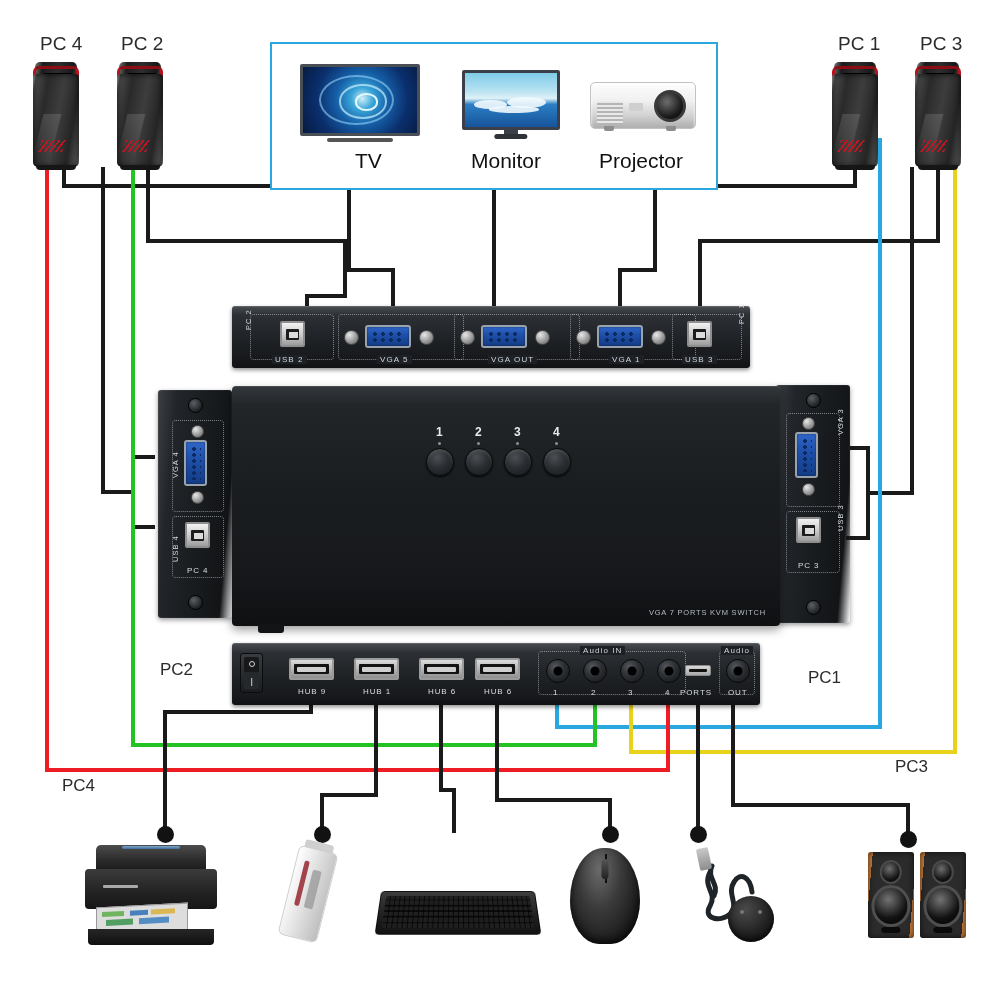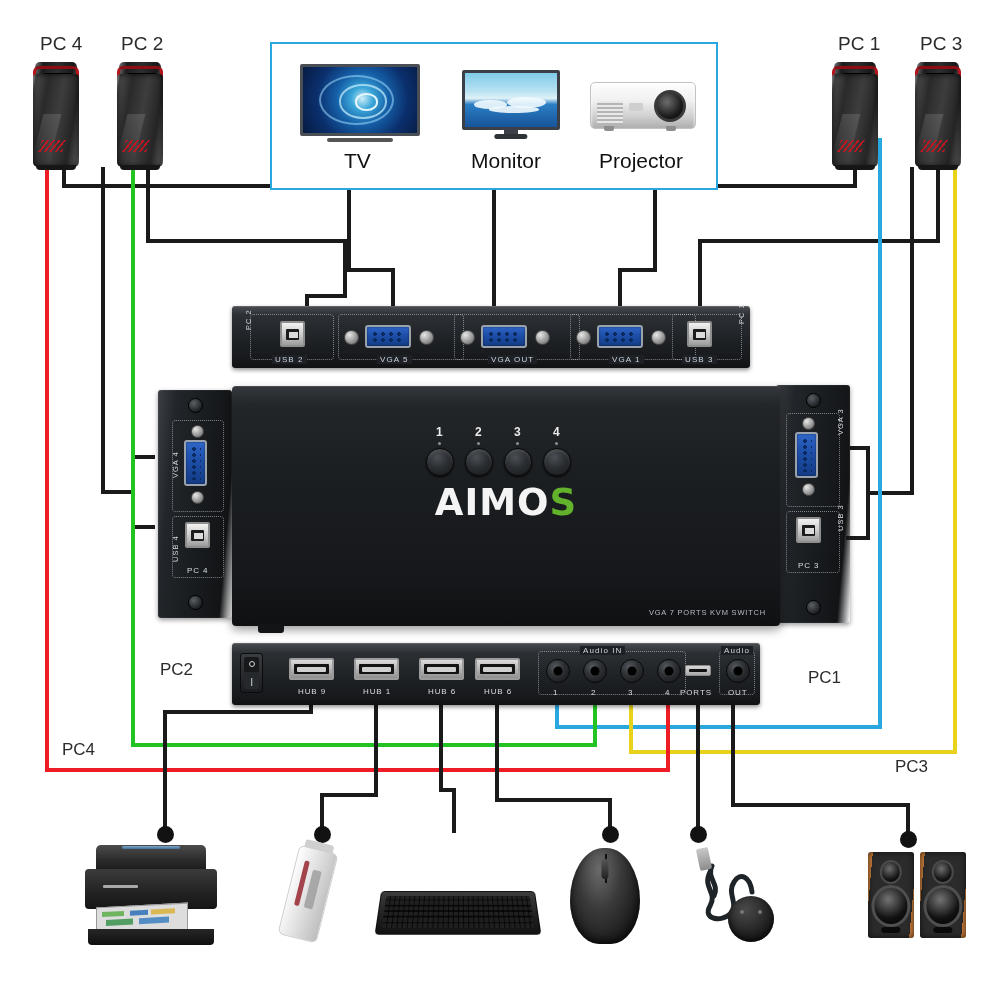--- a/index.html
+++ b/index.html
@@ -287,21 +287,21 @@
 
   <div id="display-box">
     <div class="tv" style="left:28px;top:20px;width:120px;height:72px;">
       <div class="scr">
         <div class="swirl" style="left:14%;top:12%;width:62%;height:70%;"></div>
         <div class="swirl" style="left:32%;top:26%;width:38%;height:46%;border-color:rgba(200,240,255,.7);"></div>
         <div class="swirl" style="left:46%;top:40%;width:16%;height:20%;border-color:rgba(235,250,255,.95);"></div>
       </div>
       <div class="foot"></div>
     </div>
-    <div class="dev-cap" style="left:72px;top:105px;">TV</div>
+    <div class="dev-cap" style="left:83px;top:105px;">TV</div>
 
     <div class="mon" style="left:190px;top:26px;width:98px;height:60px;">
       <div class="scr">
         <div class="cloud" style="left:10%;top:50%;width:36%;height:16%;"></div>
         <div class="cloud" style="left:46%;top:44%;width:42%;height:20%;"></div>
         <div class="cloud" style="left:26%;top:62%;width:54%;height:12%;"></div>
       </div>
       <div class="neck"></div>
         <div class="stand"></div>
     </div>
@@ -412,23 +412,20 @@
     <div class="btn-k" style="left:233px;top:62px;"></div>
 
     <div class="btn-num" style="left:282px;top:39px;">3</div>
     <div class="btn-led" style="left:284px;top:56px;"></div>
     <div class="btn-k" style="left:272px;top:62px;"></div>
 
     <div class="btn-num" style="left:321px;top:39px;">4</div>
     <div class="btn-led" style="left:323px;top:56px;"></div>
     <div class="btn-k" style="left:311px;top:62px;"></div>
 
-    <div id="aimos">
-      <span class="w">AIMO</span><span class="g">S</span>
-    </div>
     <div id="model">VGA 7 PORTS KVM SWITCH</div>
   </div>
   <div id="kvm-tab"></div>
 
   <div id="bot-panel">
     <div id="pwr-sw">
       <div class="rock"></div>
         <div class="o"></div>
         <div class="i"></div>
     </div>
@@ -484,21 +481,21 @@
     <div class="grp" style="left:487px;top:8px;width:36px;height:44px;"></div>
     <div class="grp-lab" style="left:489px;top:3px;">Audio</div>
     <div class="jack" style="left:494px;top:16px;">
         <div class="hole"></div>
       </div>
     <div class="port-lab" style="left:496px;top:45px;">OUT</div>
   </div>
 
   <div class="lbl-sm" style="left:160px;top:660px;">PC2</div>
   <div class="lbl-sm" style="left:808px;top:668px;">PC1</div>
-  <div class="lbl-sm" style="left:62px;top:740px;">PC4</div>
+  <div class="lbl-sm" style="left:62px;top:776px;">PC4</div>
   <div class="lbl-sm" style="left:895px;top:757px;">PC3</div>
 
   <div class="plug" style="left:157px;top:826px;"></div>
   <div class="printer" style="left:85px;top:845px;width:132px;height:100px;">
     <div class="pr-top">
         <div class="pr-lid"></div>
       </div>
     <div class="pr-mid">
         <div class="pr-canon"></div>
       </div>

